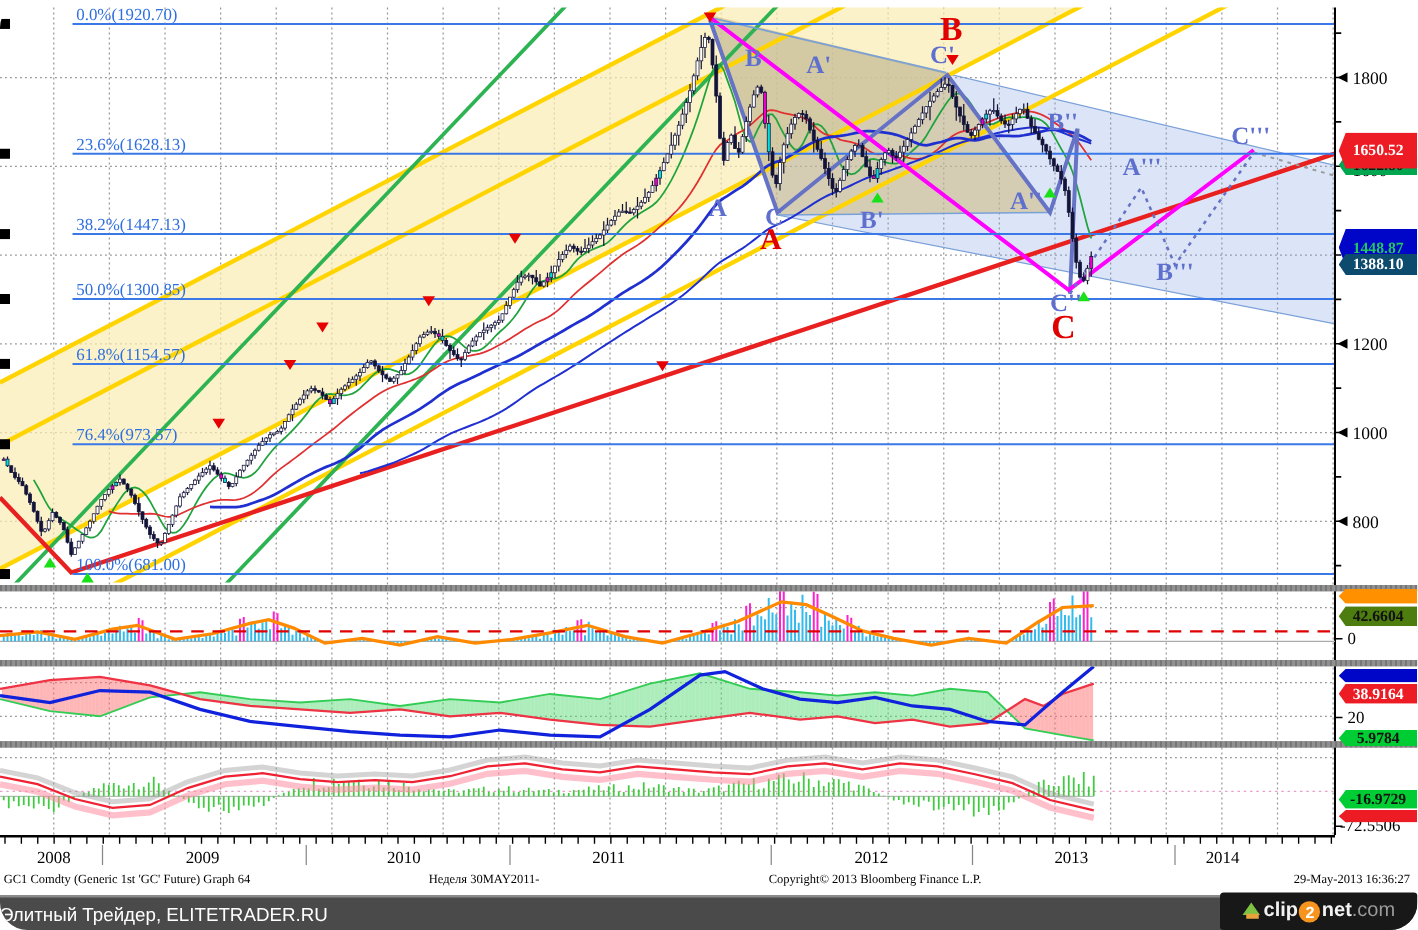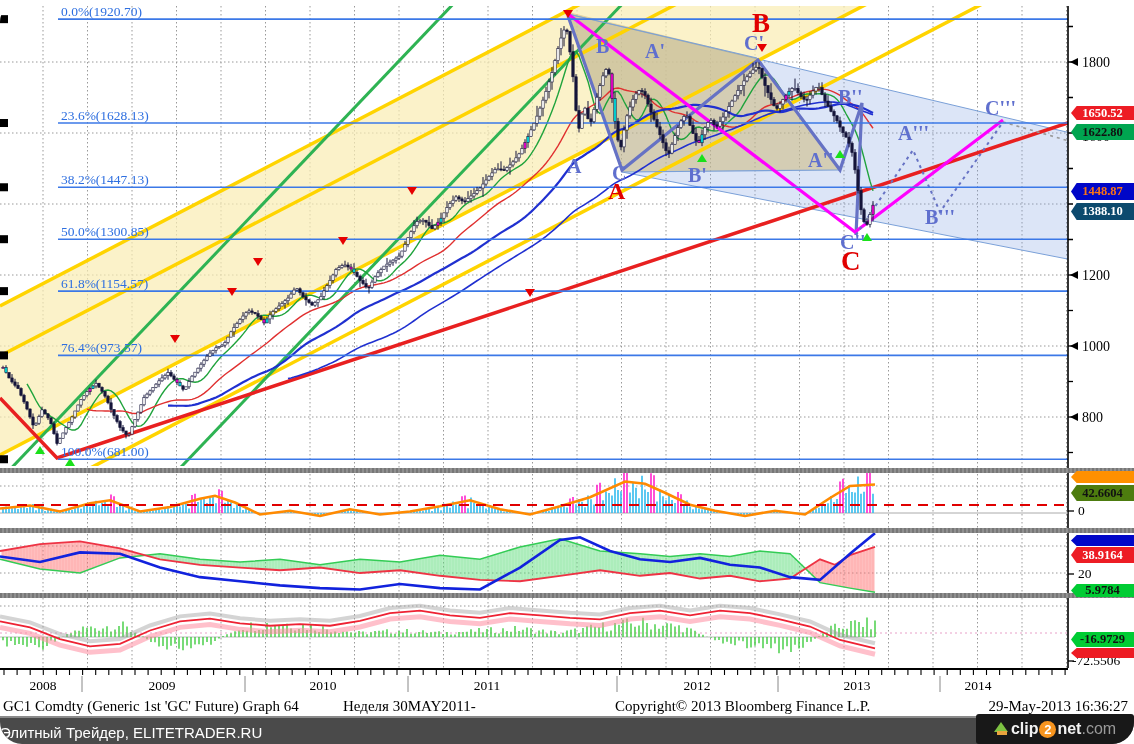--- a/index.html
+++ b/index.html
@@ -4,21 +4,21 @@
 <style>
   html,body{margin:0;padding:0;background:#fff;}
   #app{position:relative;width:1134px;height:744px;overflow:hidden;background:#fff;
        font-family:"Liberation Serif",serif;border-radius:22px;}
   svg text{font-family:"Liberation Serif",serif;}
   .sep{position:absolute;left:0;width:1134px;height:5px;background:#858585;
        background-image:repeating-linear-gradient(90deg,#777 0,#777 2px,#909090 2px,#909090 4px);}
   .badge{position:absolute;left:1071px;width:63px;display:flex;align-items:center;justify-content:center;
          font-weight:bold;font-size:12.5px;clip-path:polygon(9% 0,100% 0,100% 100%,9% 100%,0 50%);
          font-family:"Liberation Serif",serif;white-space:nowrap;}
-  .footer-row{position:absolute;top:698px;left:0;width:1134px;height:16px;font-size:15px;color:#000;
+  .footer-row{position:absolute;top:698px;left:0;width:1134px;height:16px;font-size:10px;color:#000;
        font-family:"Liberation Serif",serif;}
   .footer-row span{position:absolute;white-space:nowrap;}
   #statusbar{position:absolute;top:716px;left:0;width:1134px;height:28px;background:#4a4a4a;
        border-top:2px solid #8a8a8a;display:flex;align-items:center;color:#fff;
        font-family:"Liberation Sans",sans-serif;font-size:15px;}
   #statusbar .stext{margin-left:0;}
   #logo{position:absolute;top:714px;right:0;width:158px;height:30px;background:#181818;
         border-radius:3px;display:flex;align-items:center;justify-content:center;
         font-family:"Liberation Sans",sans-serif;font-weight:bold;font-size:16px;}
   #logo .up{width:0;height:0;border-left:7px solid transparent;border-right:7px solid transparent;
@@ -1693,22 +1693,22 @@
         <text x="978" y="690" fill="#000" font-size="13.5" text-anchor="middle">2014</text>
       </g>
     </svg>
 
   <div class="sep" style="top:468px"></div>
   <div class="sep" style="top:528px"></div>
   <div class="sep" style="top:593px"></div>
 
   <div id="badges">
       <div class="badge" style="top: 124px; height: 16px; background: rgb(0, 165, 80); color: rgb(17, 17, 17); z-index: 2;">1622.80</div>
-      <div class="badge" style="top: 106px; height: 14px; background: rgb(237, 28, 36); color: rgb(255, 255, 255); z-index: 3;">1650.52</div>
-      <div class="badge" style="top: 183px; height: 17px; background: rgb(0, 6, 200); color: #f97316; z-index: 4;">1448.87</div>
+      <div class="badge" style="top: 106px; height: 29px; background: rgb(237, 28, 36); color: rgb(255, 255, 255); z-index: 3;">1650.52</div>
+      <div class="badge" style="top: 183px; height: 30px; background: rgb(0, 6, 200); color: #22c55e; z-index: 4;">1448.87</div>
       <div class="badge" style="top: 203px; height: 17px; background: #0c4a6e; color: rgb(255, 255, 255); z-index: 5;">1388.10</div>
       <div class="badge" style="top: 471px; height: 12px; background: rgb(255, 144, 0); color: rgb(17, 17, 17); z-index: 6;"></div>
       <div class="badge" style="top: 485px; height: 16px; background: #4d7c0f; color: rgb(17, 17, 17); z-index: 7;">42.6604</div>
       <div class="badge" style="top: 535px; height: 11px; background: rgb(0, 6, 200); color: rgb(255, 255, 255); z-index: 8;"></div>
       <div class="badge" style="top: 547px; height: 16px; background: rgb(237, 28, 36); color: rgb(255, 255, 255); z-index: 9;">38.9164</div>
       <div class="badge" style="top: 584px; height: 13px; background: rgb(0, 204, 51); color: rgb(17, 17, 17); z-index: 10;">5.9784</div>
       <div class="badge" style="top: 632px; height: 15px; background: rgb(0, 204, 51); color: rgb(17, 17, 17); z-index: 11;">-16.9729</div>
       <div class="badge" style="top: 648px; height: 10px; background: rgb(237, 28, 36); color: rgb(255, 255, 255); z-index: 12;"></div>
     </div>
 

